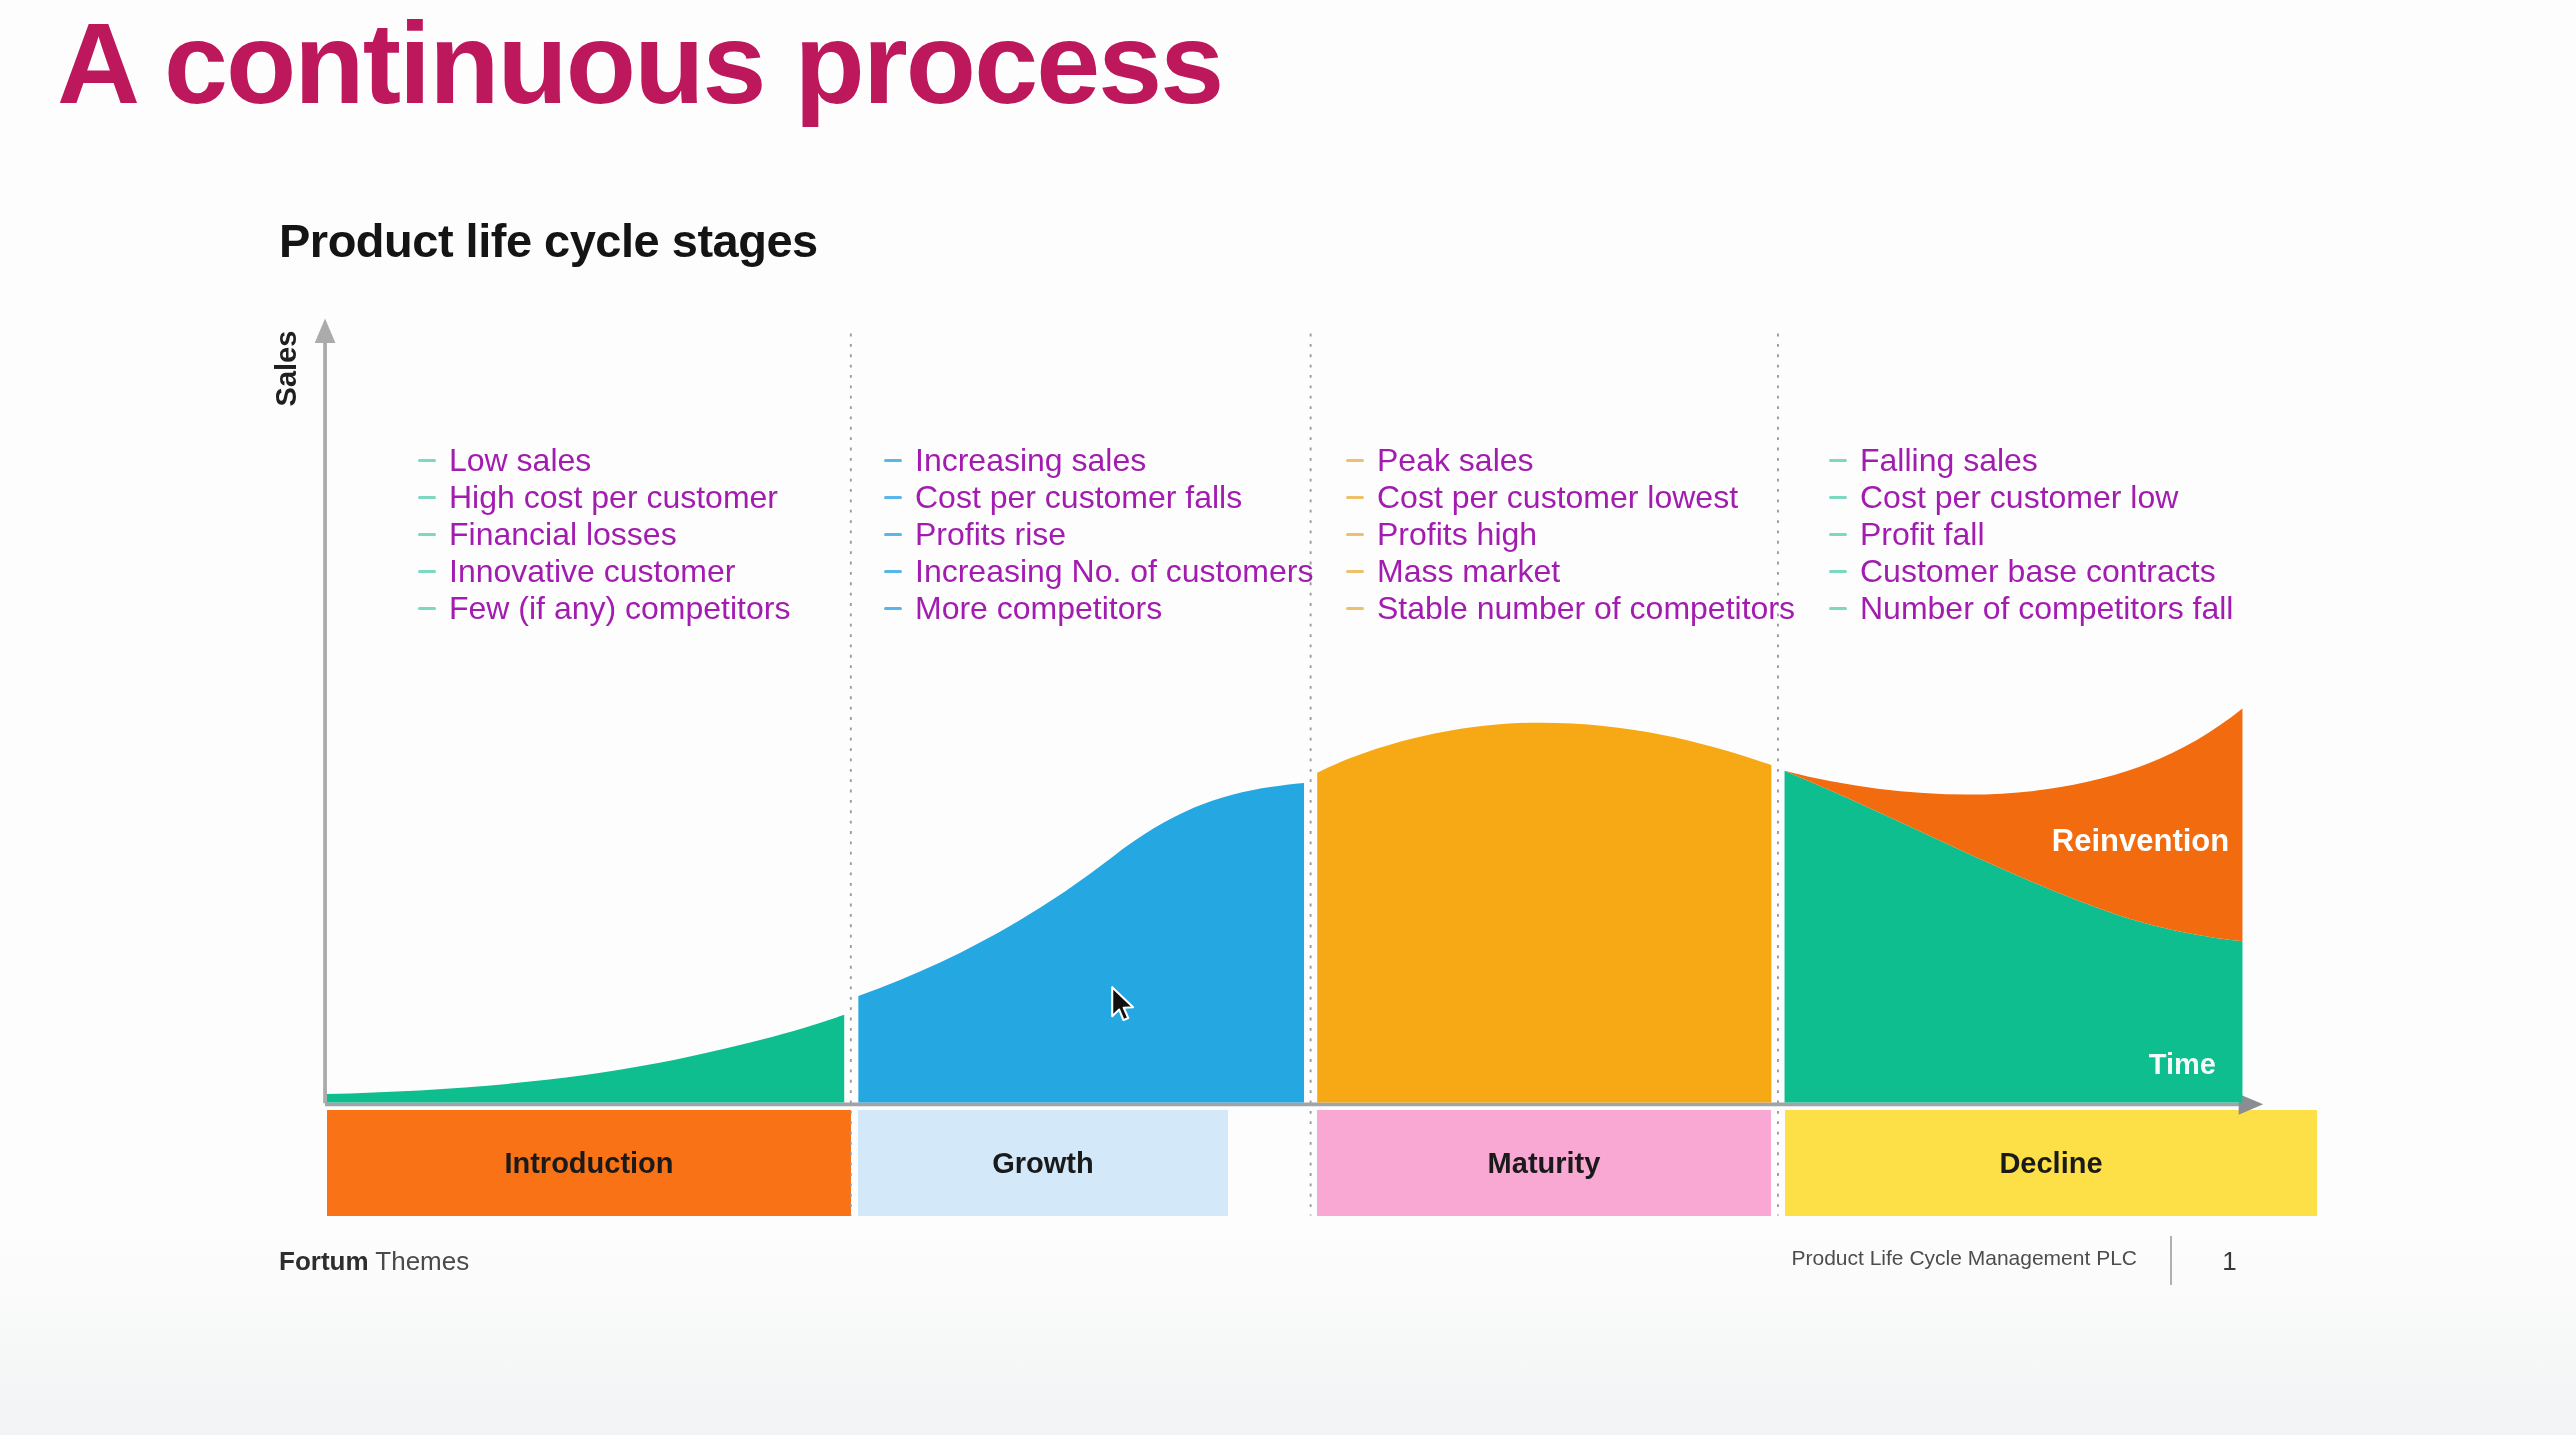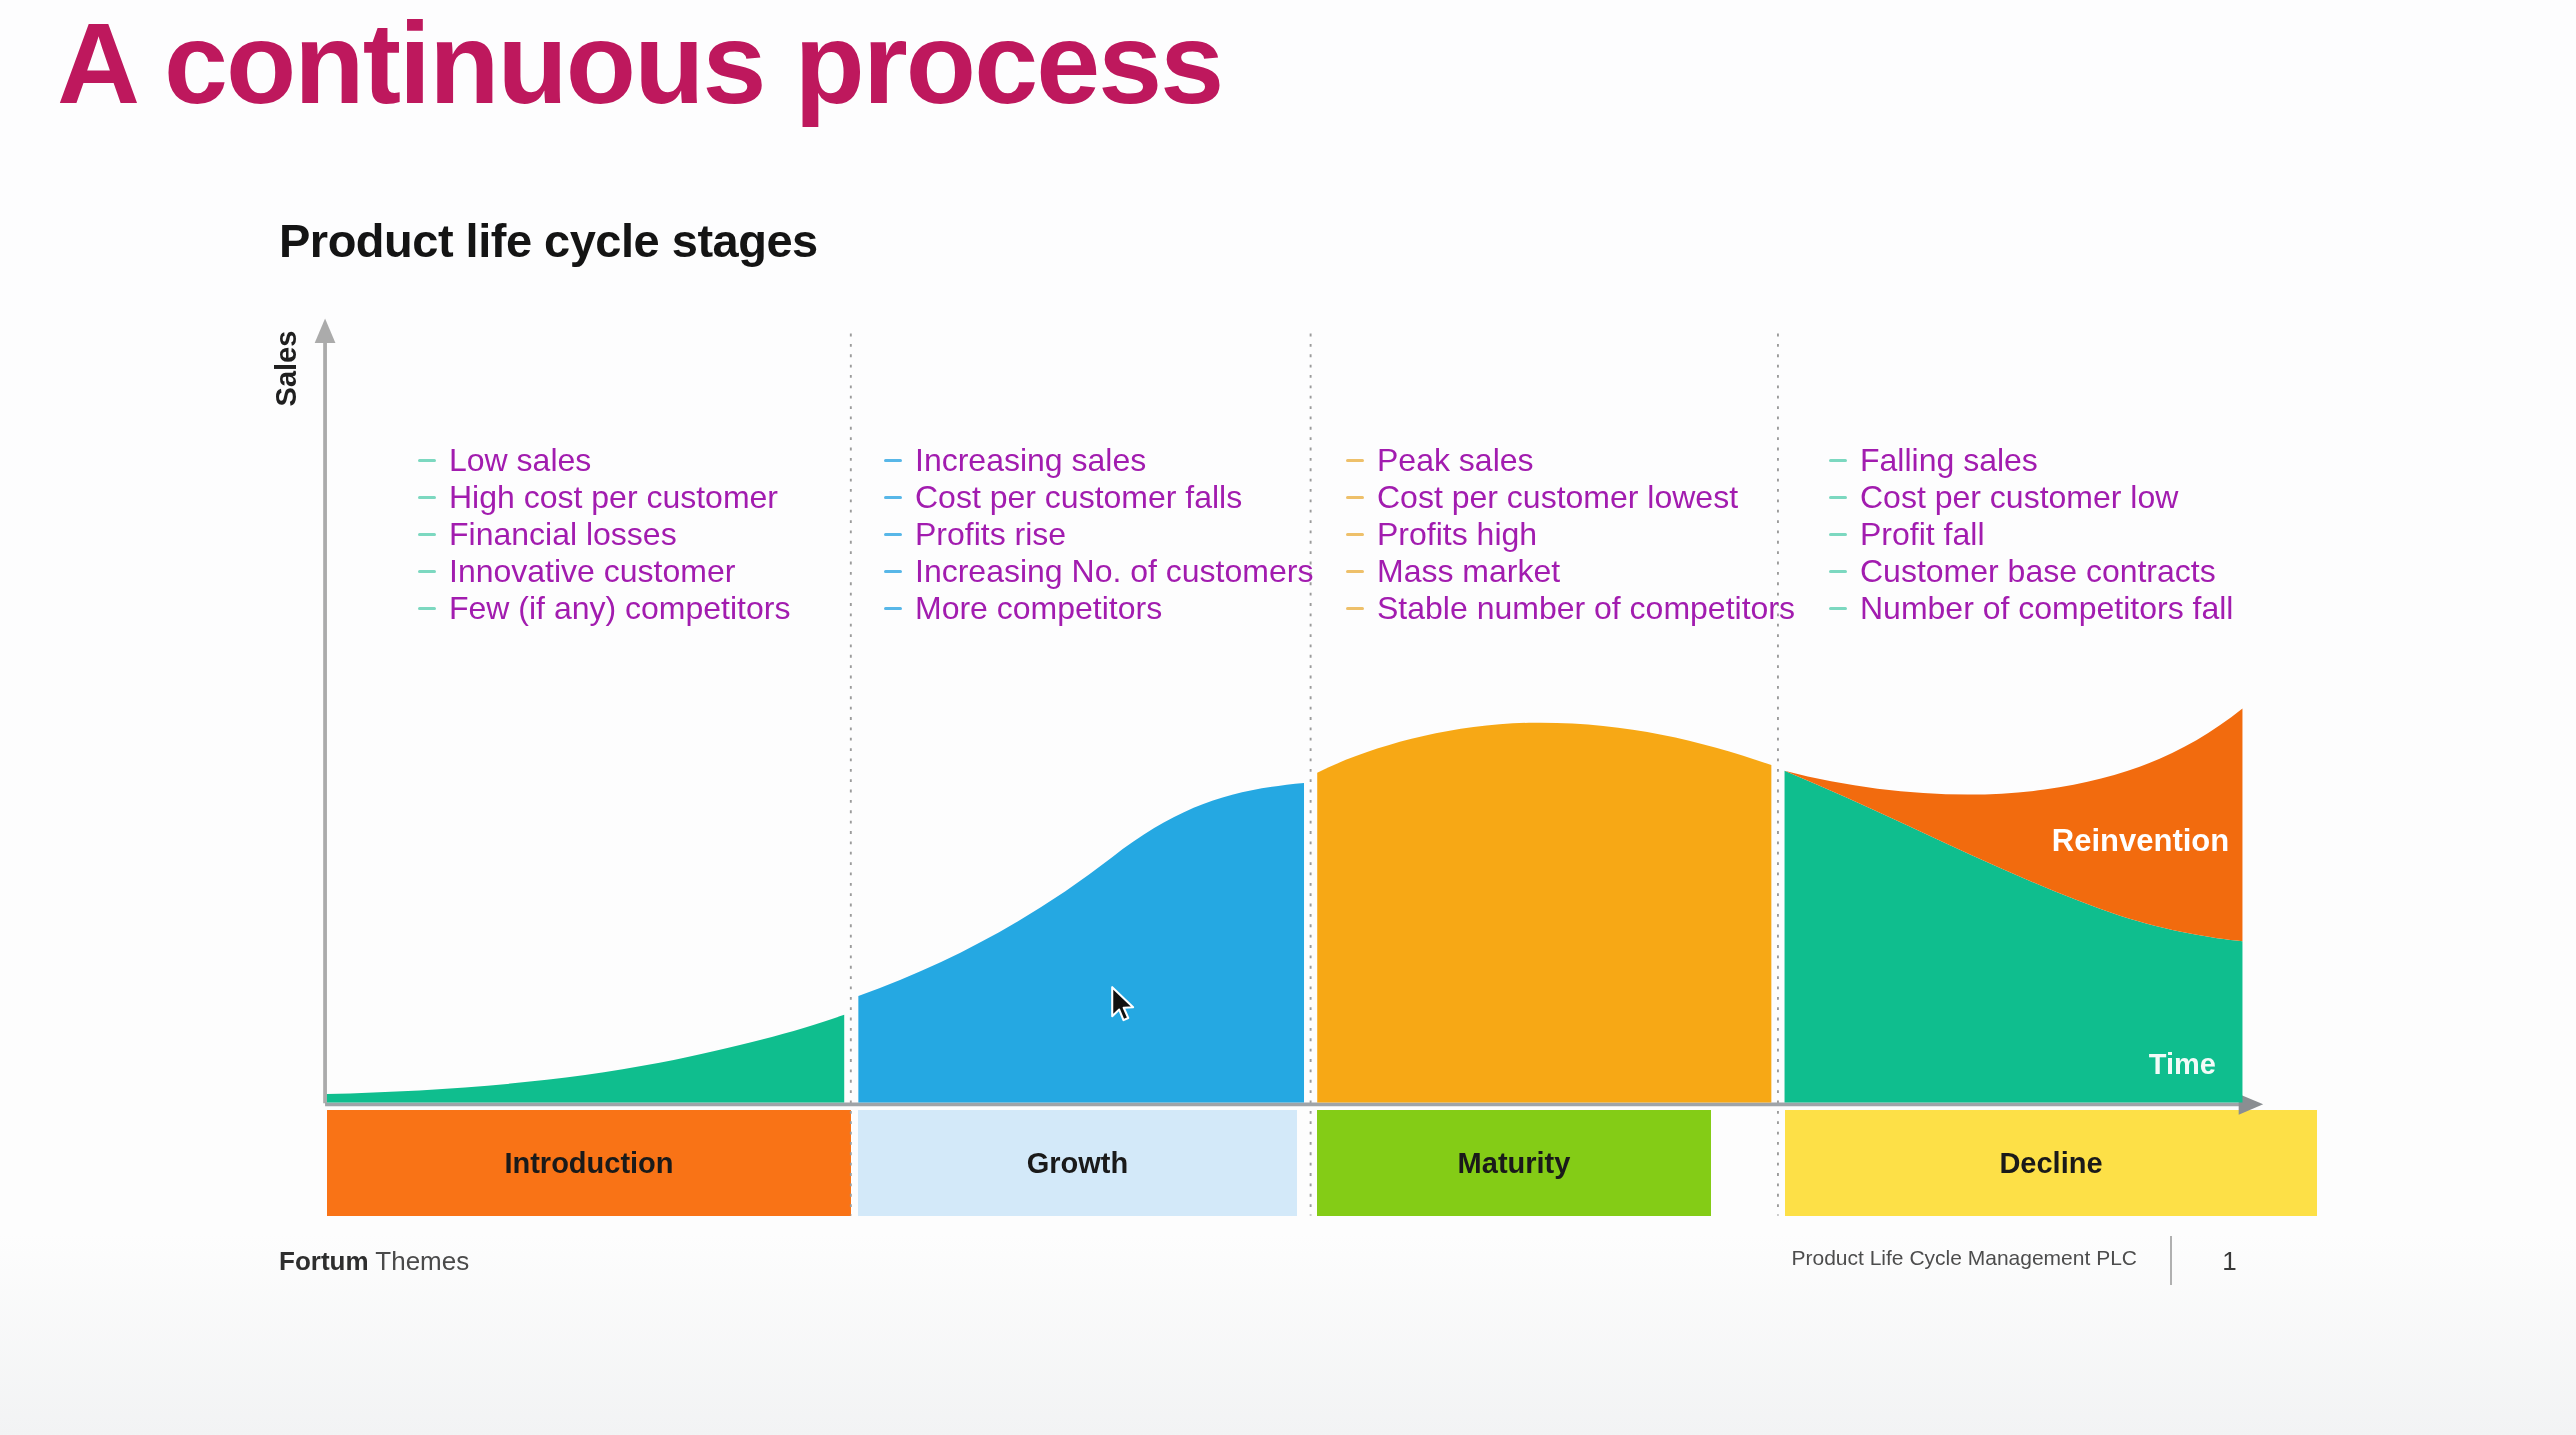--- a/index.html
+++ b/index.html
@@ -48,22 +48,22 @@
   .dash-blue  { background: #58b7e8; }
   .dash-amber { background: #eec06a; }
 
   
   .band {
     position: absolute; top: 1110px; height: 106px;
     display: flex; align-items: center; justify-content: center;
     font-size: 29px; font-weight: 700; color: #1a1a1a;
   }
   #band-introduction { left: 327px;  width: 524px; background: #f97316; }
-  #band-growth       { left: 858px;  width: 439px; background: #d3e9f9; }
-  #band-maturity     { left: 1317px; width: 394px; background: #84cc16; }
+  #band-growth       { left: 858px;  width: 370px; background: #d3e9f9; }
+  #band-maturity     { left: 1317px; width: 454px; background: #f9a8d4; }
   #band-decline      { left: 1785px; width: 532px; background: #fde047; }
 
   
   .reinvention-label {
     position: absolute; left: 1999px; top: 823px; width: 283px;
     text-align: center; font-size: 31px; font-weight: 600; color: #ffffff;
   }
   .time-label {
     position: absolute; left: 1990px; top: 1048px; width: 226px;
     text-align: right; font-size: 29px; font-weight: 600; color: #f2fbf8;

